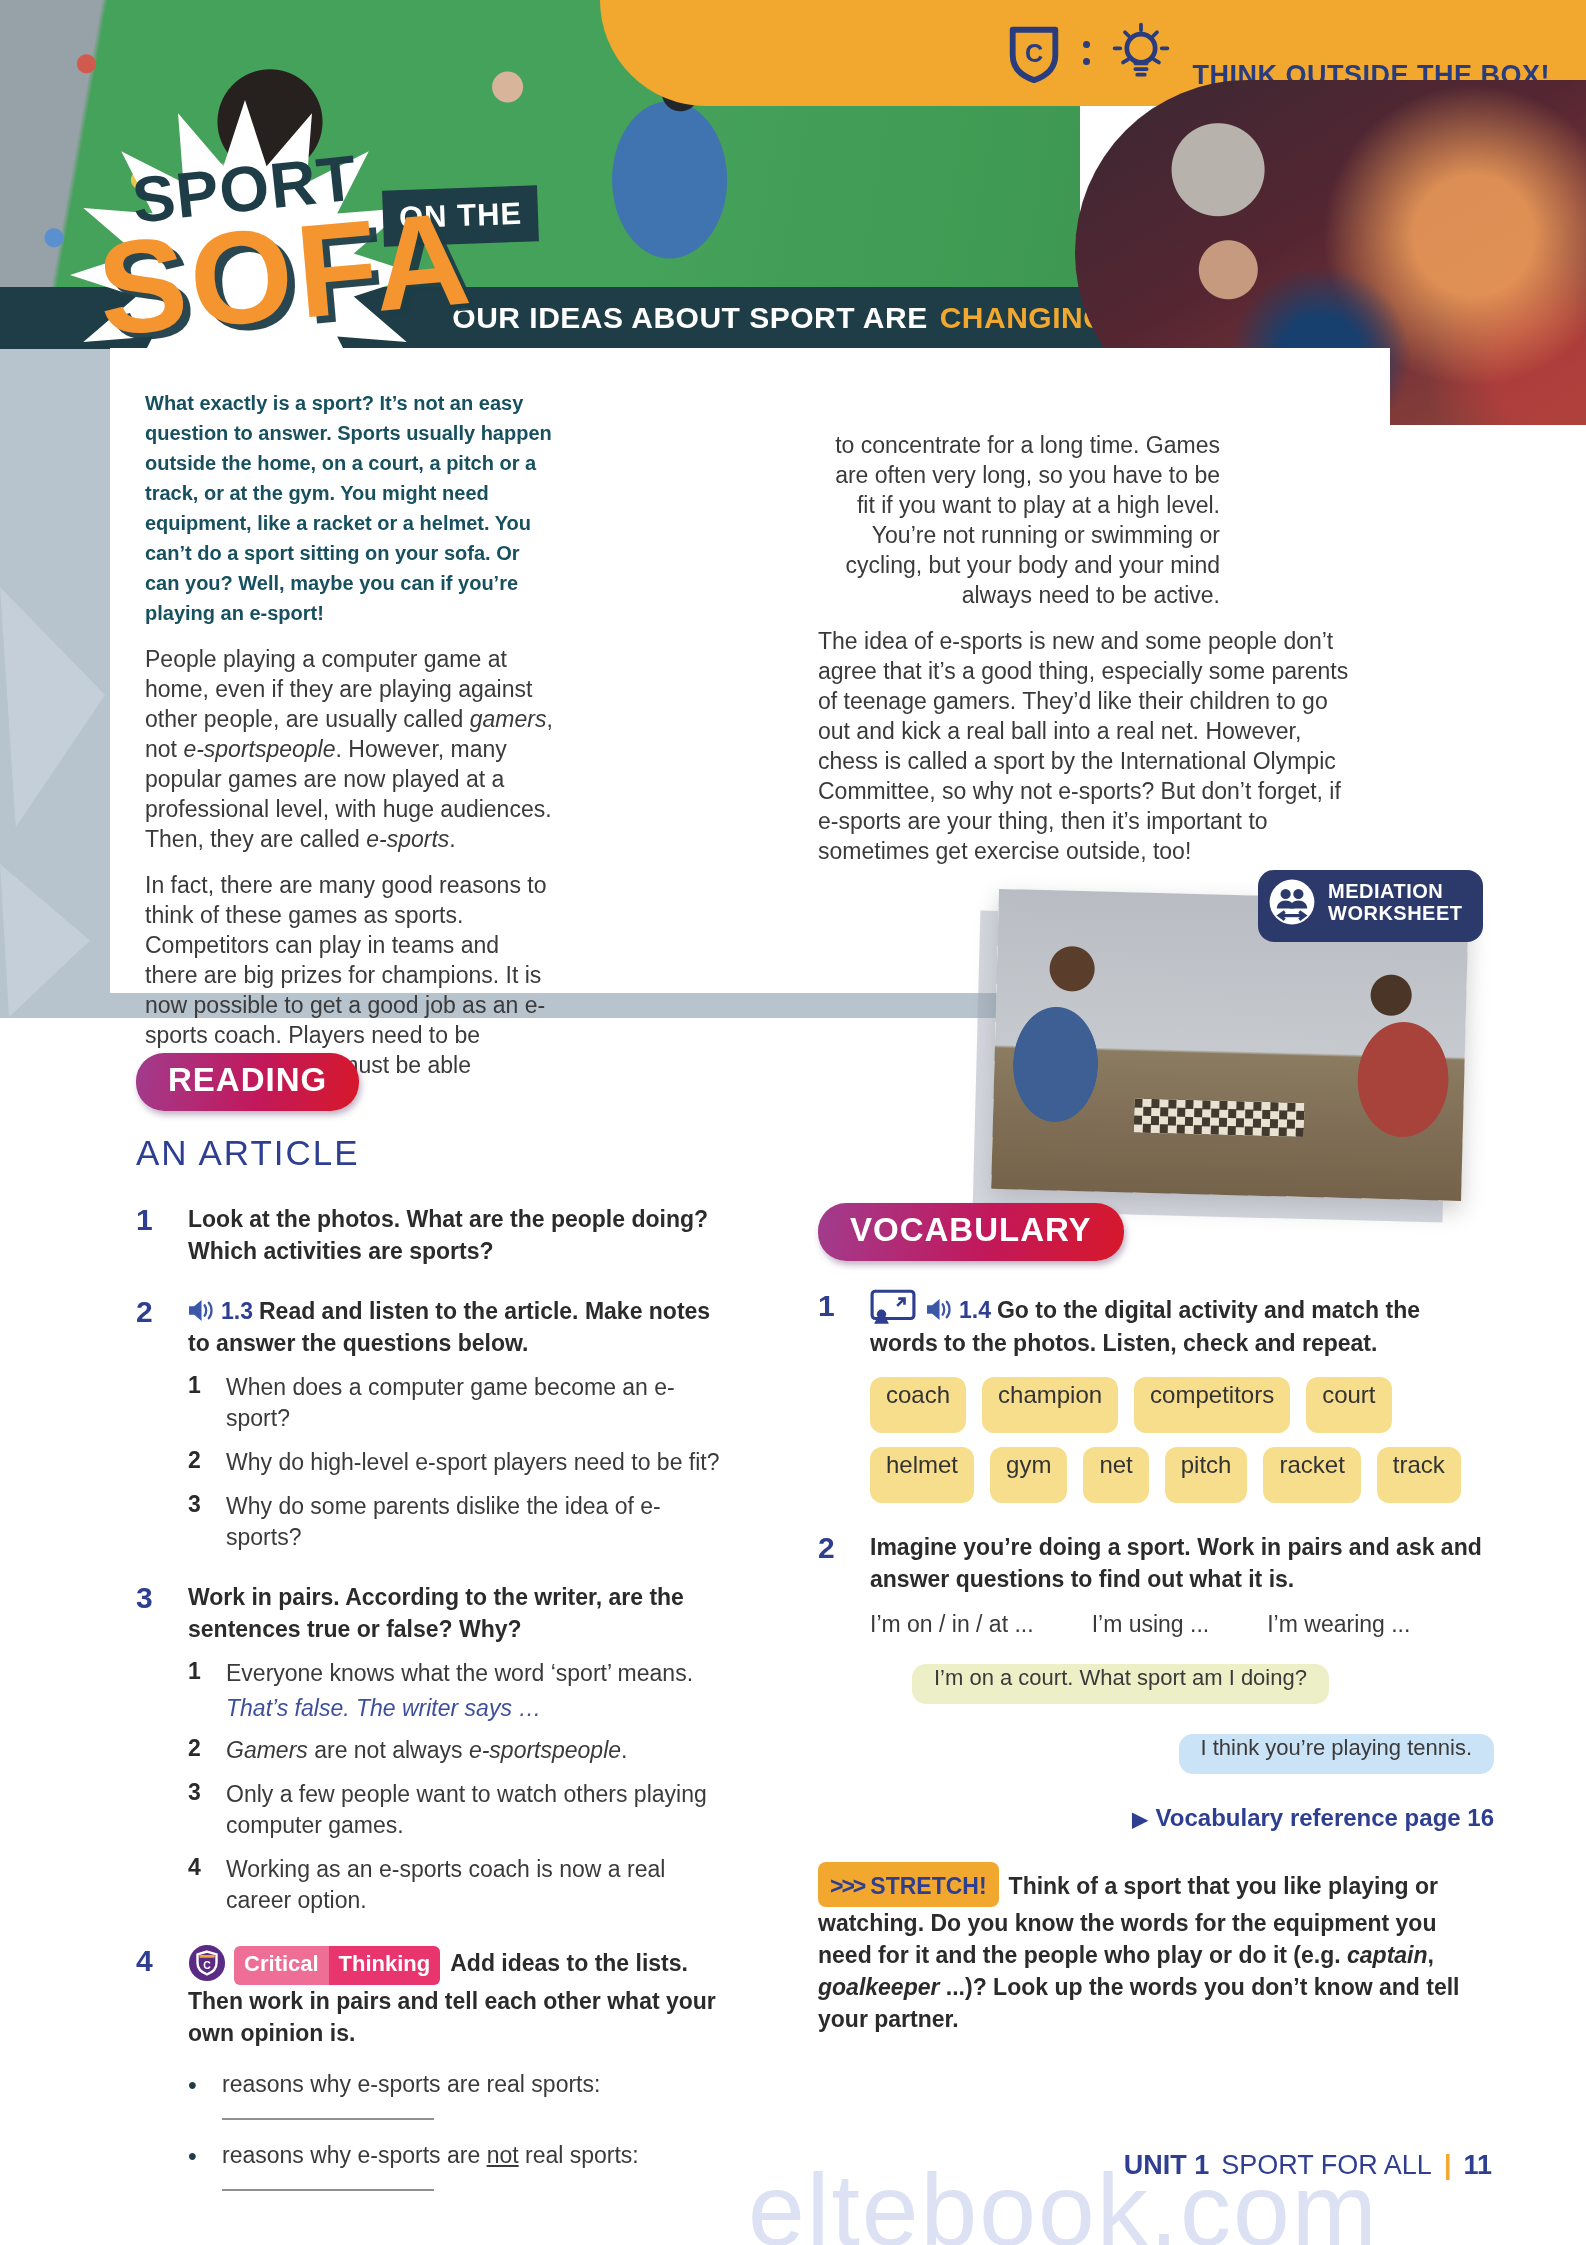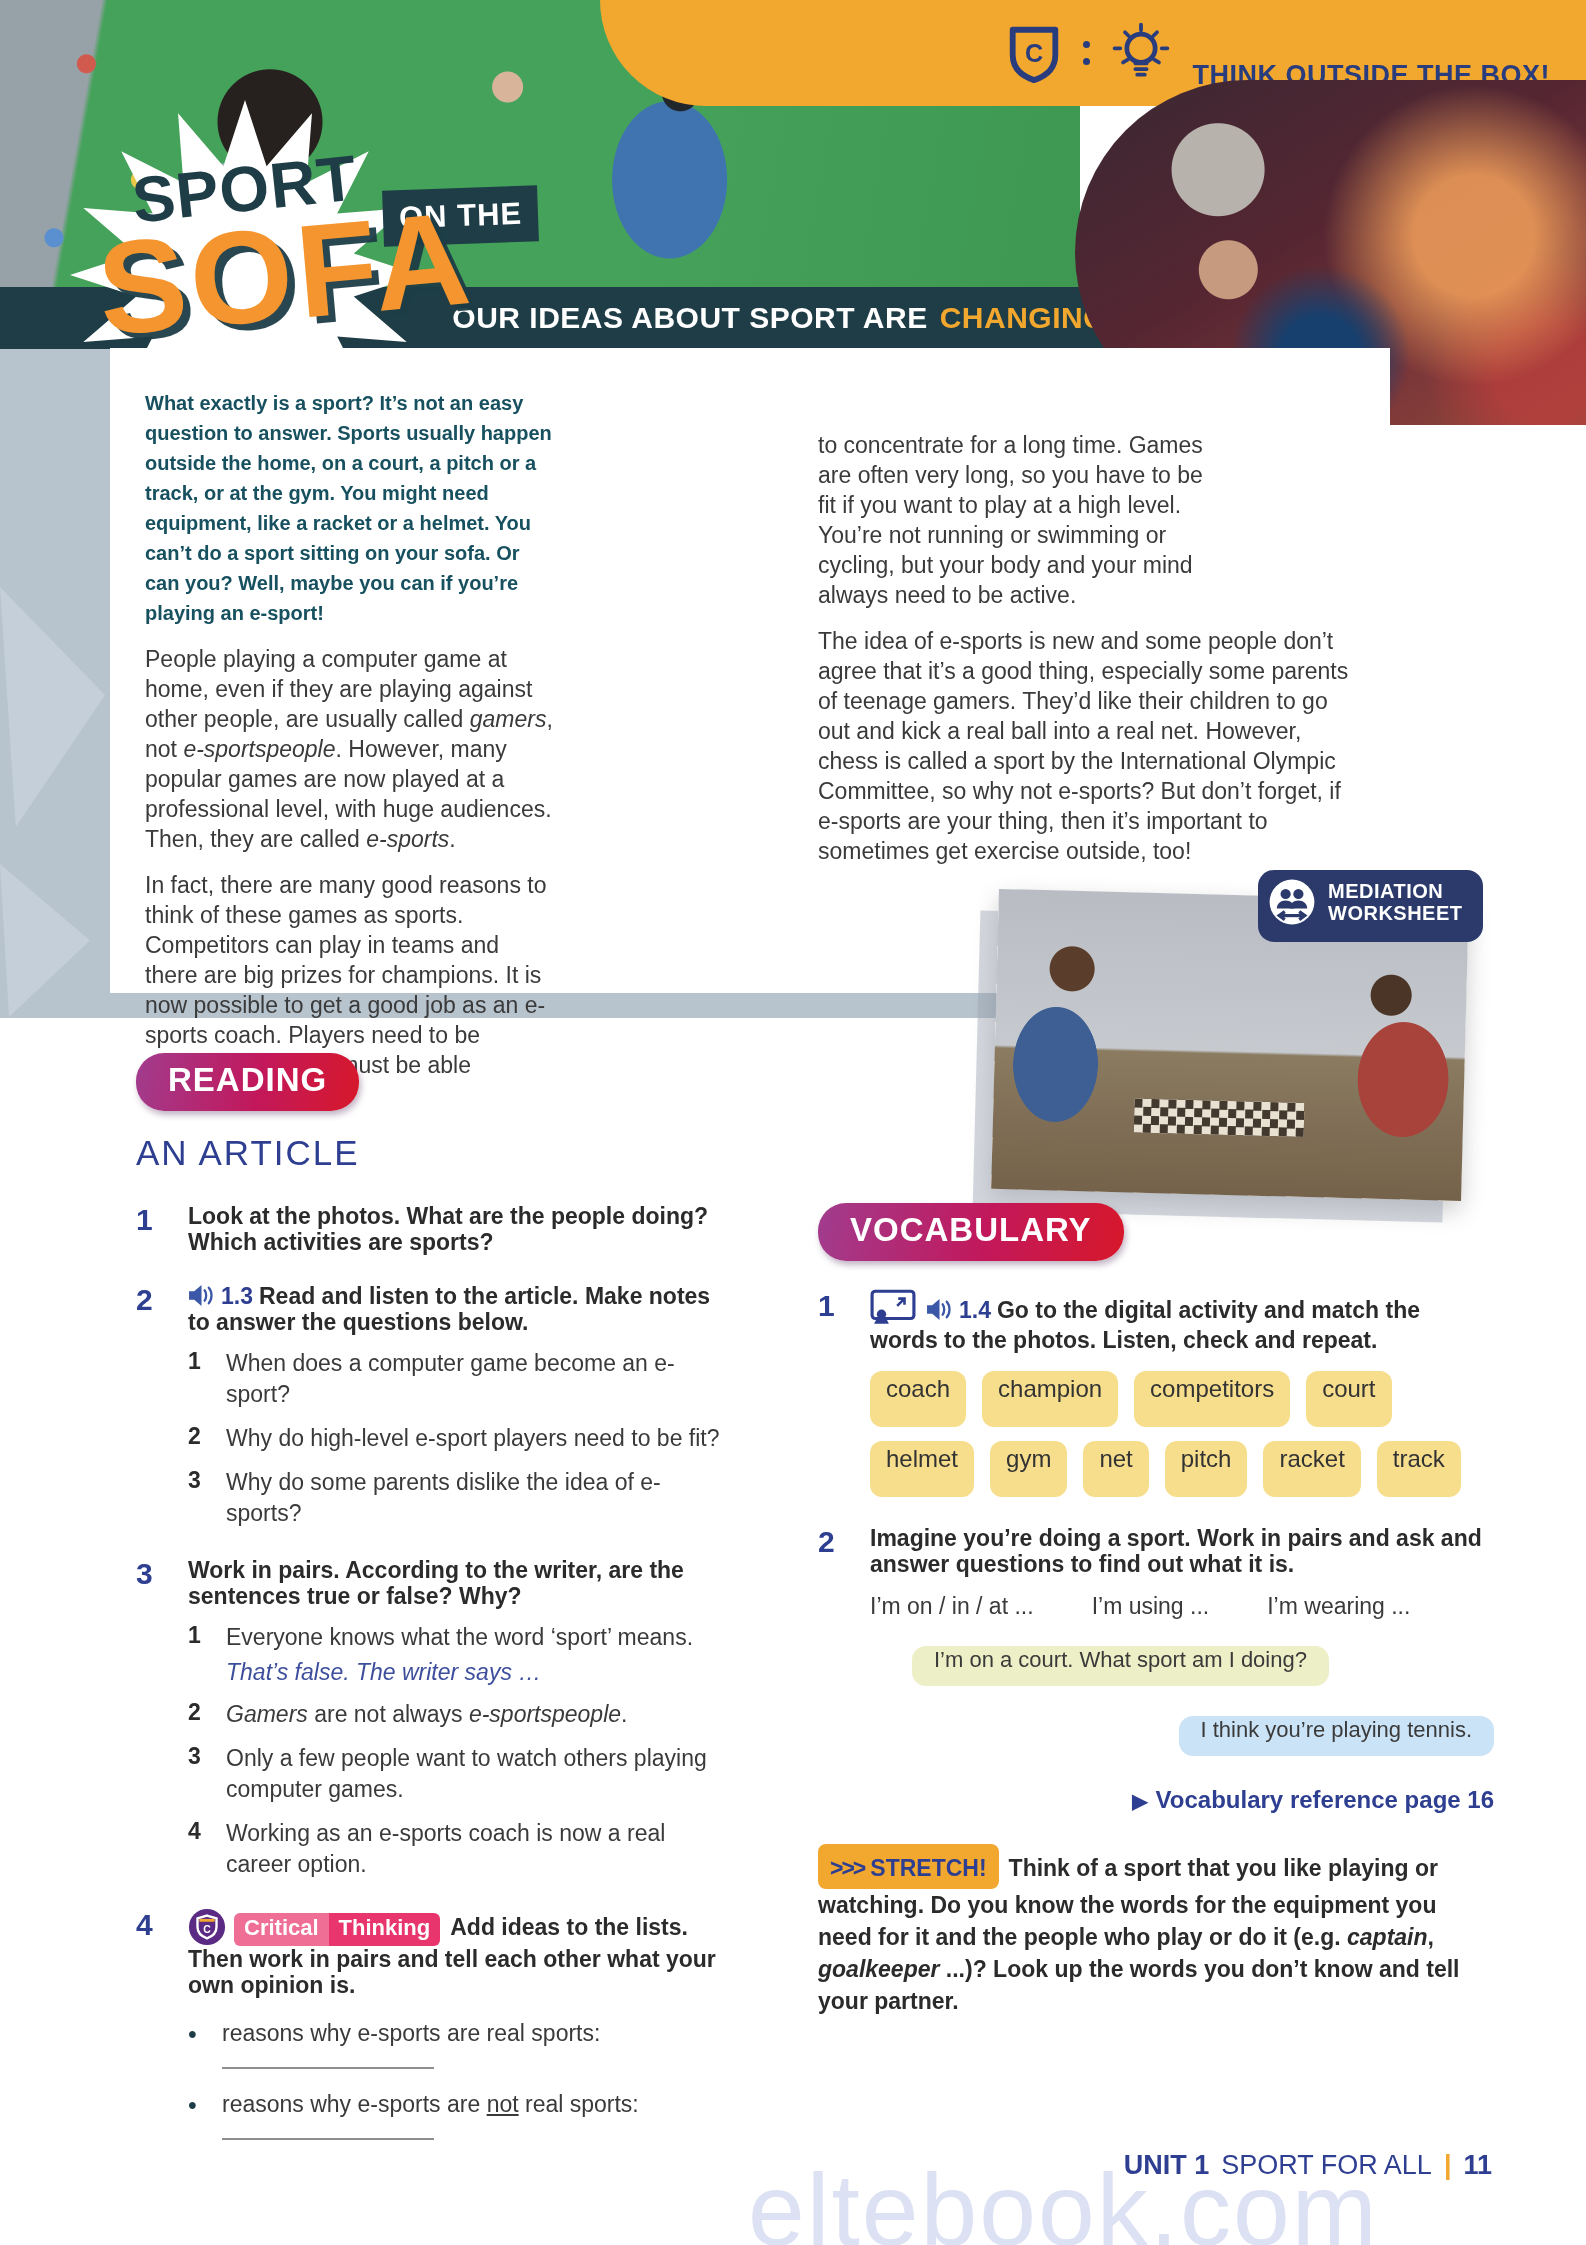--- a/index.html
+++ b/index.html
@@ -51,21 +51,21 @@
   
   .grey-backdrop{position:absolute;left:0;top:287px;width:1390px;height:731px;z-index:2;background:#B7C3CD;}
   .deco{position:absolute;background:#C4CFD9;}
   .deco1{left:0;top:300px;width:105px;height:240px;clip-path:polygon(0 0,100% 45%,15% 100%);}
   .deco2{left:0;top:560px;width:90px;height:170px;clip-path:polygon(0 10%,100% 55%,10% 100%);}
   .article-card{position:absolute;left:110px;top:348px;width:1280px;height:645px;z-index:5;background:#fff;}
   .col1{position:absolute;left:35px;top:40px;width:412px;}
   .col2{position:absolute;left:708px;top:40px;width:548px;}
   .intro{font-weight:bold;color:#17505F;font-size:20px;line-height:30px;margin:0 0 16px;}
   .body-p{font-size:23px;line-height:30px;color:#3A3A3A;margin:0 0 16px;}
-  .narrow{max-width:402px;margin-top:42px;}
+  .narrow{max-width:402px;margin-top:42px;text-align:right;}
   .wide{margin-top:0;}
   .chess-photo{position:absolute;left:995px;top:895px;width:470px;height:300px;z-index:6;
     transform:rotate(1.5deg);
     box-shadow:-18px 22px 0 rgba(157,166,180,.45),0 10px 24px rgba(0,0,0,.2);
     background-image:
       radial-gradient(circle at 16% 26%, #5a3d2b 0 22px, transparent 23px),
       radial-gradient(ellipse 70px 95px at 13% 58%, #3d5f93 0 60%, transparent 61%),
       radial-gradient(circle at 84% 32%, #4a3526 0 20px, transparent 21px),
       radial-gradient(ellipse 75px 95px at 87% 60%, #a8433c 0 60%, transparent 61%),
       linear-gradient(180deg,#b9bdc3 0%,#c6cacf 52%,#8a7b61 53%,#75624a 100%);}
@@ -78,21 +78,21 @@
   
   .reading-col{position:absolute;left:136px;top:1053px;width:600px;z-index:6;}
   .vocab-col{position:absolute;left:818px;top:1203px;width:676px;z-index:6;}
   .section-pill{display:inline-block;background:linear-gradient(100deg,#A13C8E,#C2185B 55%,#D7182A);
     border-radius:28px;padding:8px 32px 12px;box-shadow:2px 4px 6px rgba(80,40,90,.35);}
   .section-pill span{color:#fff;font-weight:800;font-size:33px;letter-spacing:1px;}
   .section-subtitle{margin:20px 0 0;font-weight:400;color:#2E3F92;font-size:35px;letter-spacing:2px;line-height:44px;}
   .ex{display:flex;margin-top:28px;}
   .num{width:52px;flex-shrink:0;font-size:30px;font-weight:800;color:#2E3F92;}
   .ex-body{flex:1;}
-  .btxt{font-weight:700;color:#2B2B2B;font-size:23px;line-height:26px;margin:0;}
+  .btxt{font-weight:700;color:#2B2B2B;font-size:23px;line-height:32px;margin:0;}
   .subq{display:flex;margin-top:13px;}
   .subq .n{width:38px;flex-shrink:0;font-weight:700;color:#2B2B2B;font-size:23px;}
   .subq .t{font-weight:400;color:#3A3A3A;font-size:23px;line-height:31px;}
   .example{font-style:italic;color:#3D4F9C;margin:6px 0 0 38px;font-size:23px;}
   .track{color:#2E3F92;font-weight:700;margin:0 6px 0 4px;}
   .spk{width:27px;height:23px;vertical-align:-3px;margin-right:2px;}
   .ct-icon{width:38px;height:38px;vertical-align:-11px;margin-right:8px;}
   .ct-badge{display:inline-block;font-size:22px;font-weight:700;color:#fff;padding:2px 10px 5px;}
   .ct-left{background:#EE6E96;border-radius:6px 0 0 6px;}
   .ct-right{background:#E8356D;border-radius:0 6px 6px 0;margin-right:10px;}

